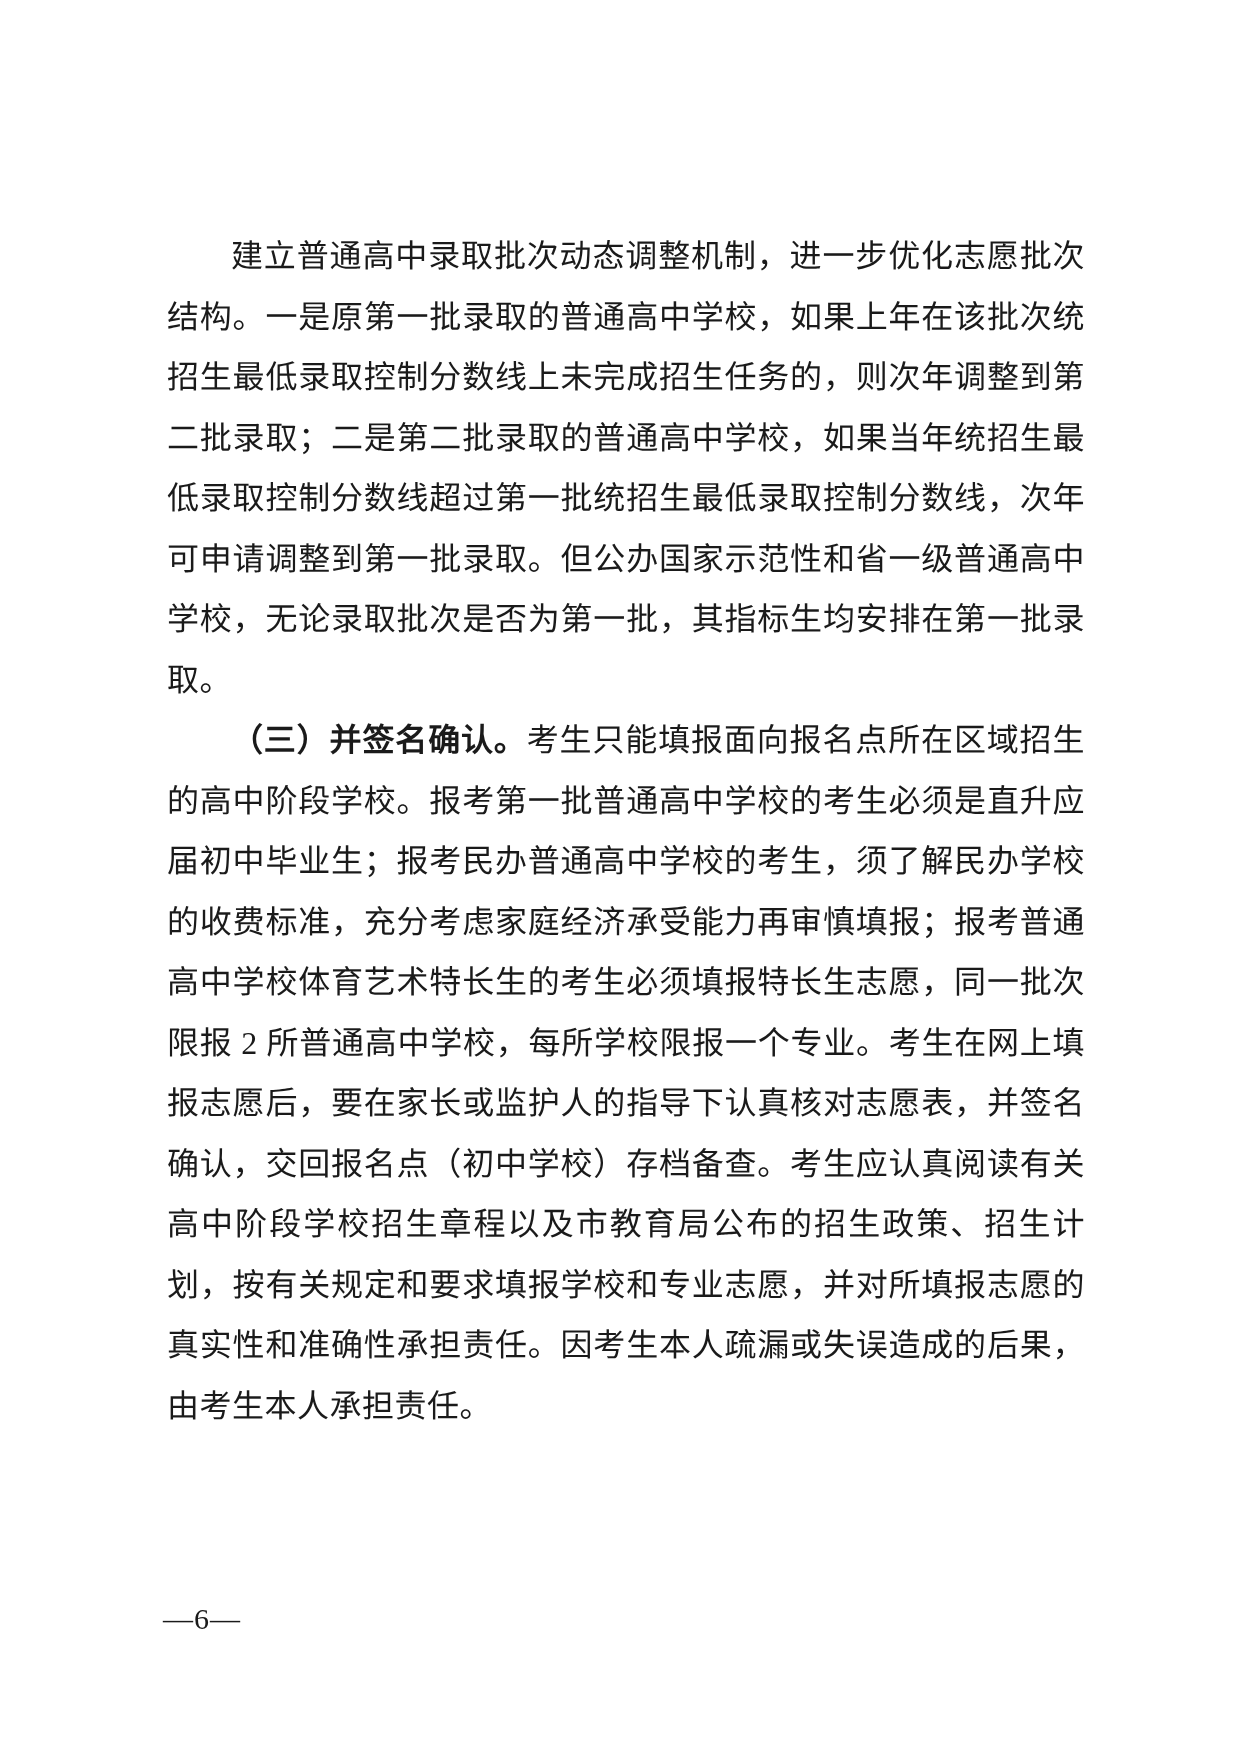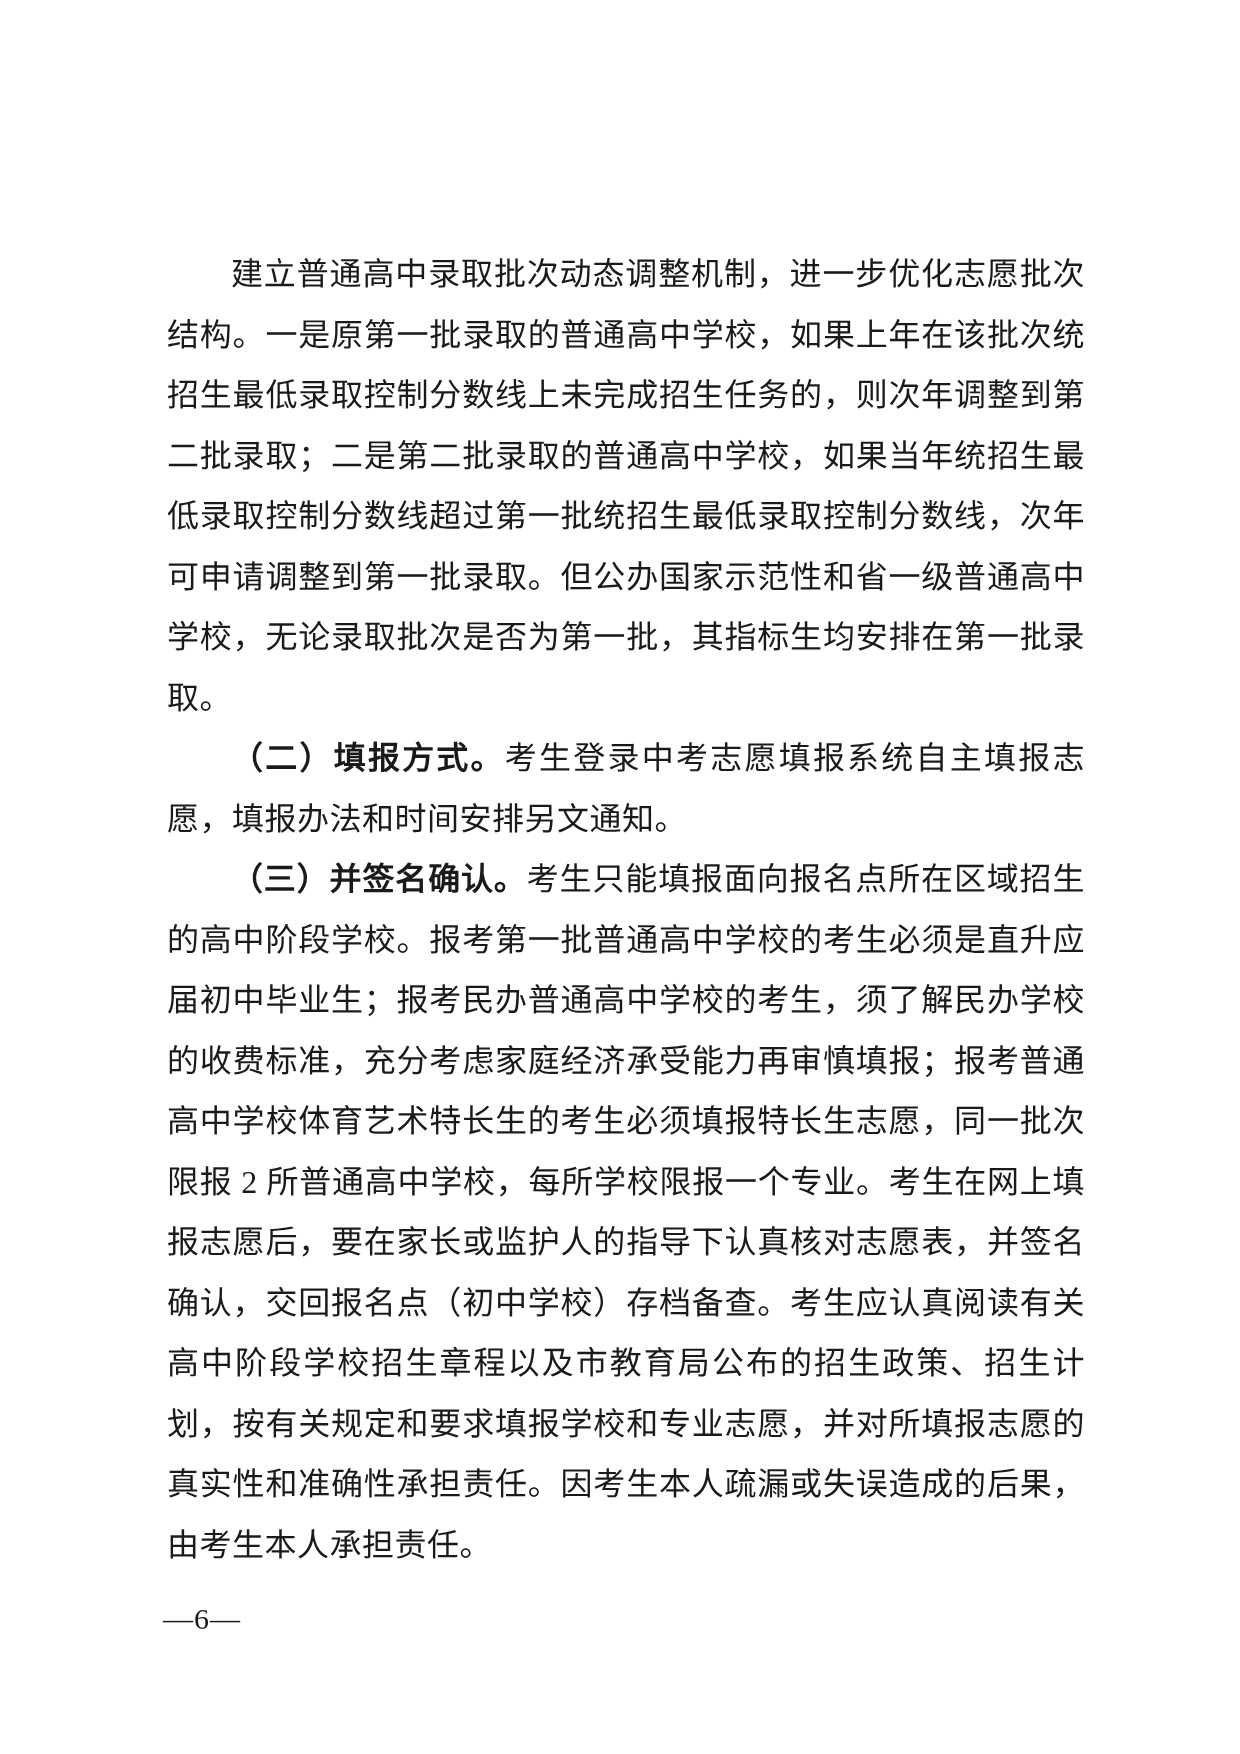--- a/index.html
+++ b/index.html
@@ -12,21 +12,21 @@
     width: 1240px;
     height: 1754px;
     background: #ffffff;
     color: #1a1a1a;
     font-family: "Liberation Serif", "DejaVu Serif", serif;
     overflow: hidden;
   }
   .content {
     position: absolute;
     left: 167px;
-    top: 244px;
+    top: 226px;
     width: 918px;
   }
   .para {
     margin: 0;
     font-size: 32px;
     line-height: 60.5px;
     letter-spacing: 0.5px;
     text-align: justify;
     text-indent: 64px;
     word-break: normal;
@@ -47,21 +47,20 @@
     font-family: "Liberation Serif", "DejaVu Serif", serif;
   }
 </style>
 </head>
 <body>
 
 <div class="page">
   <main class="content">
     <p class="para"><strong class="lead"></strong><span>建立普通高中录取批次动态调整机制，进一步优化志愿批次结构。一是原第一批录取的普通高中学校，如果上年在该批次统招生最低录取控制分数线上未完成招生任务的，则次年调整到第二批录取；二是第二批录取的普通高中学校，如果当年统招生最低录取控制分数线超过第一批统招生最低录取控制分数线，次年可申请调整到第一批录取。但公办国家示范性和省一级普通高中学校，无论录取批次是否为第一批，其指标生均安排在第一批录取。</span></p>
 
-    <p class="para"><strong class="lead">（二）填报方式。</strong><span>考生登录中考志愿填报系统自主填报志愿，填报办法和时间安排另文通知。</span></p>
 
     <p class="para"><strong class="lead">（三）并签名确认。</strong><span>考生只能填报面向报名点所在区域招生的高中阶段学校。报考第一批普通高中学校的考生必须是直升应届初中毕业生；报考民办普通高中学校的考生，须了解民办学校的收费标准，充分考虑家庭经济承受能力再审慎填报；报考普通高中学校体育艺术特长生的考生必须填报特长生志愿，同一批次限报 2 所普通高中学校，每所学校限报一个专业。考生在网上填报志愿后，要在家长或监护人的指导下认真核对志愿表，并签名确认，交回报名点（初中学校）存档备查。考生应认真阅读有关高中阶段学校招生章程以及市教育局公布的招生政策、招生计划，按有关规定和要求填报学校和专业志愿，并对所填报志愿的真实性和准确性承担责任。因考生本人疏漏或失误造成的后果，由考生本人承担责任。</span></p>
   </main>
 
   <footer class="page-footer">
     <span class="page-number">—6—</span>
   </footer>
 </div>
 
 </body></html>

